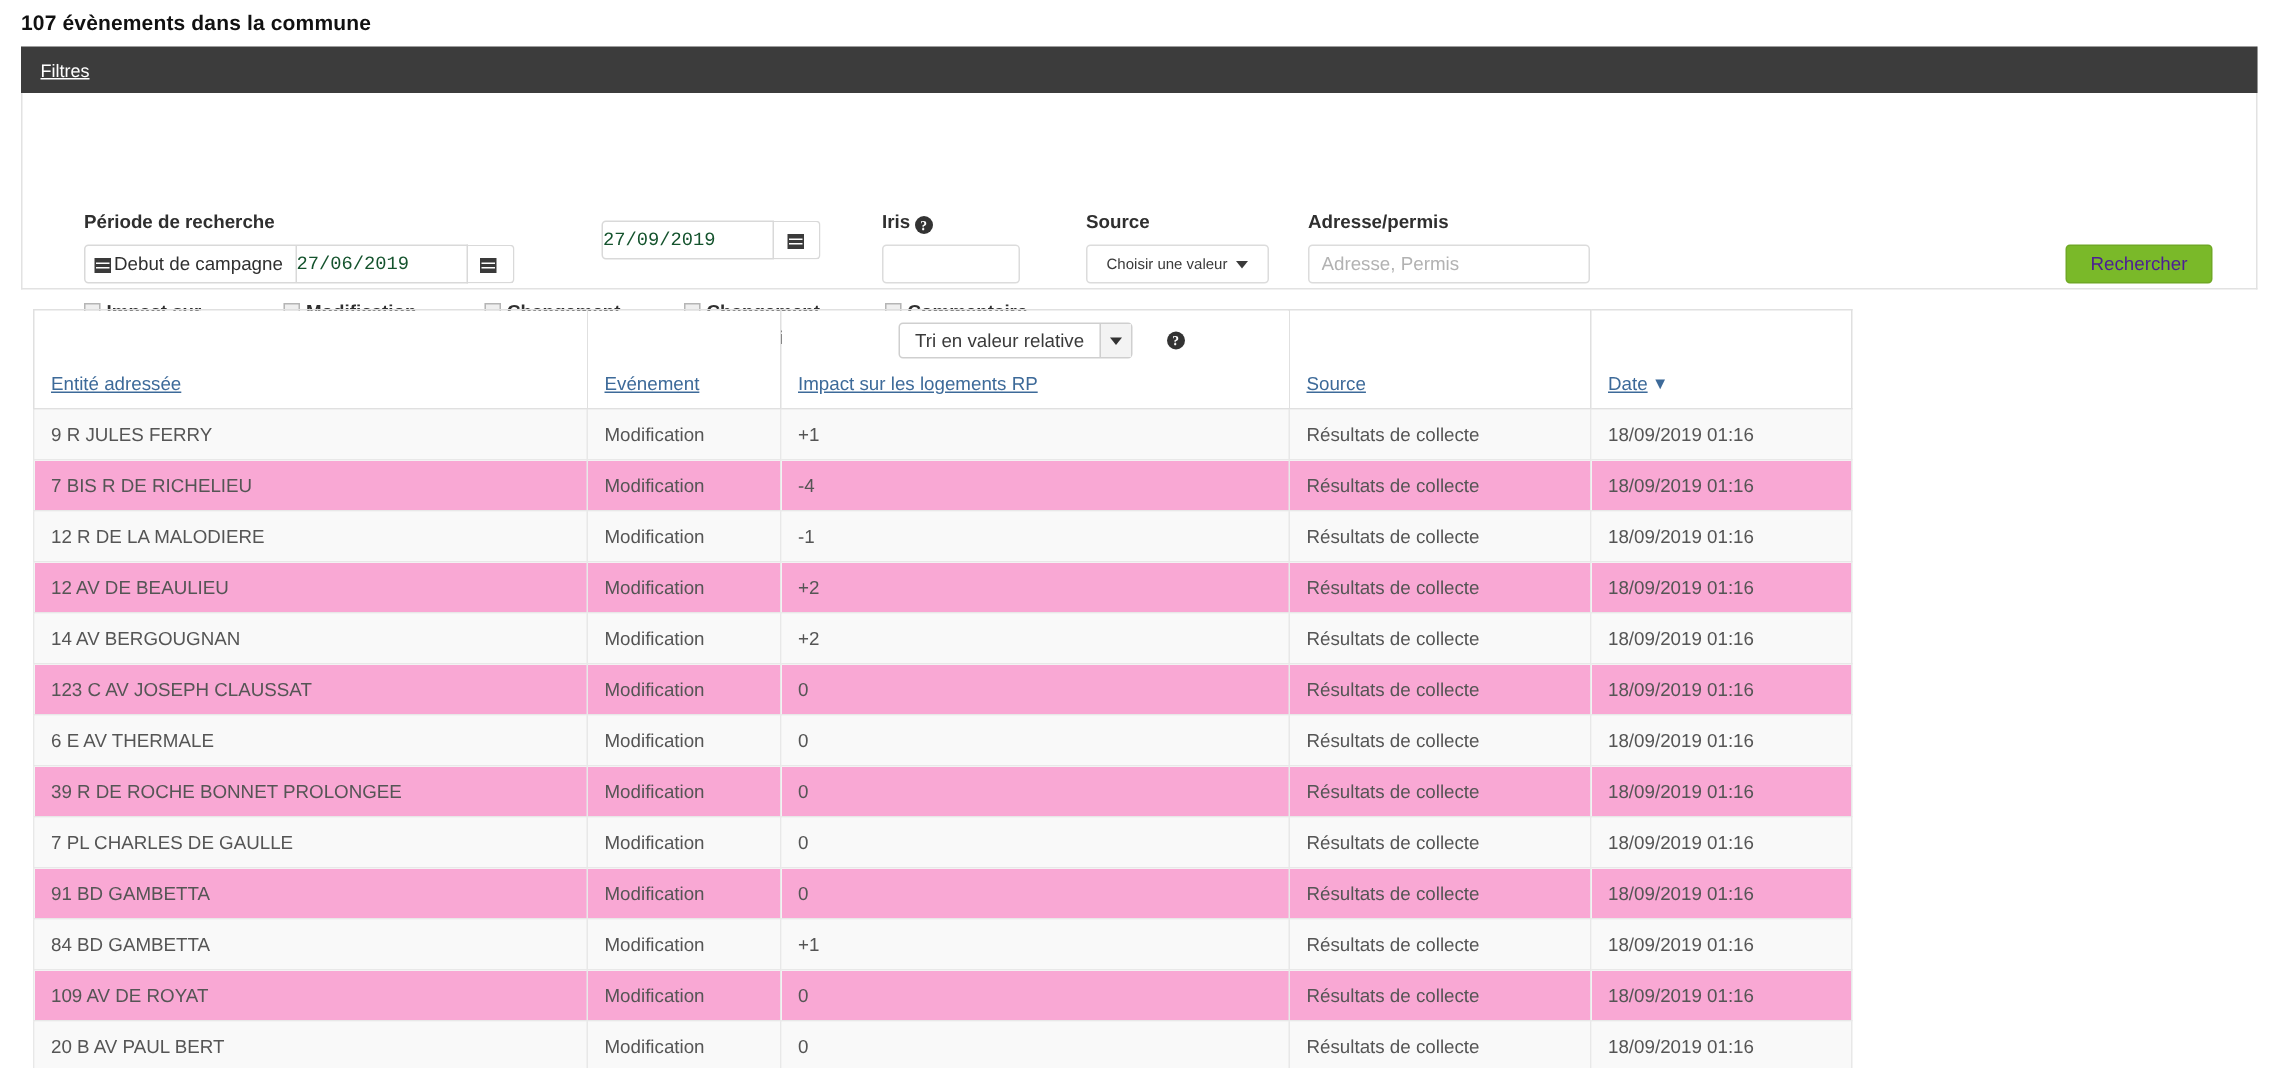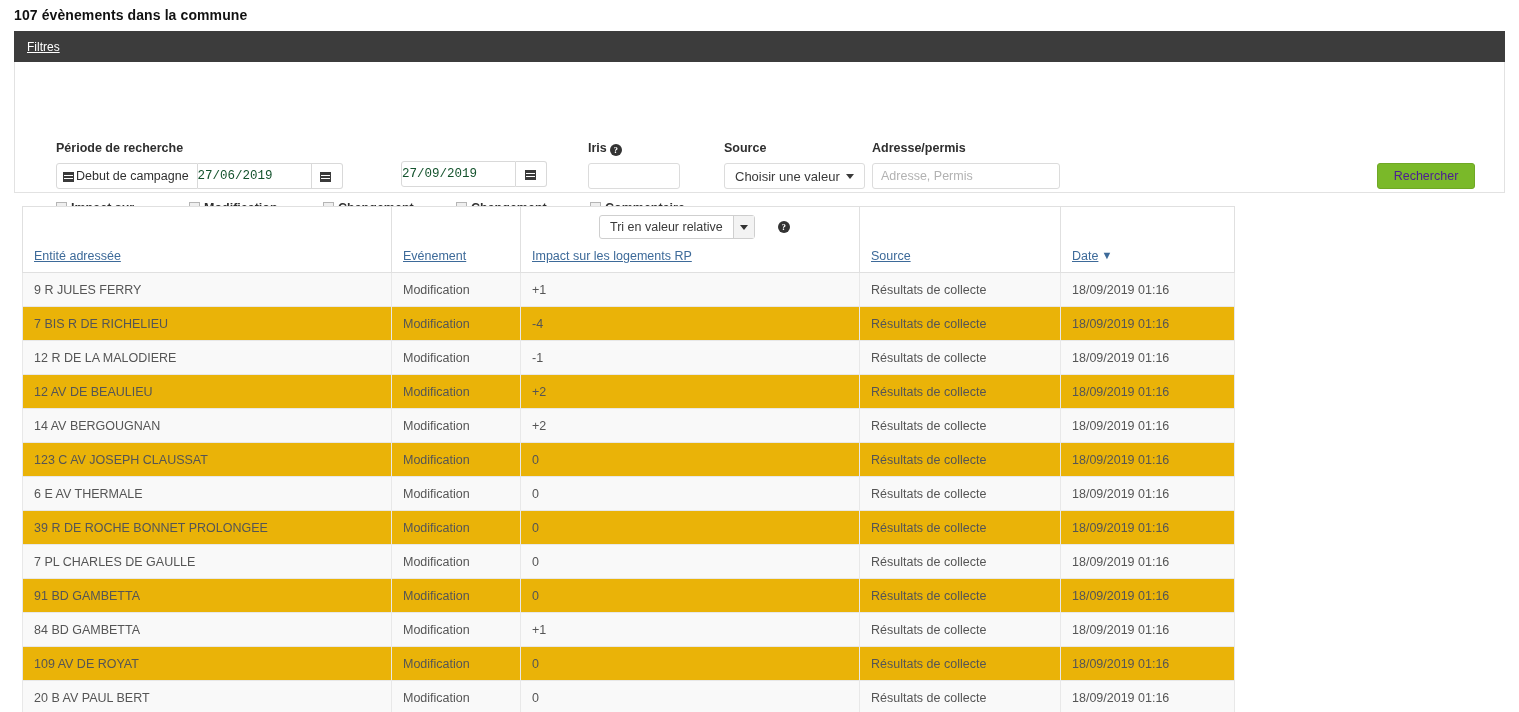--- a/index.html
+++ b/index.html
@@ -155,21 +155,21 @@
     width: 30px;
     display: flex;
     align-items: center;
     justify-content: center;
     border-radius: 0 3px 3px 0;
     cursor: pointer;
   }
   .date-group-2 {
     position: absolute;
     left: 386px;
-    top: 99px;
+    top: 85px;
     display: flex;
     height: 26px;
   }
   .date-group-2 .date-input {
     border-left: 1px solid #d9d9d9;
     border-radius: 3px 0 0 3px;
   }
 
   
   .checkbox-row {
@@ -225,21 +225,21 @@
     min-width: 122px;
     border: 1px solid #dcdcdc;
     border-radius: 3px;
     background: #ffffff;
     box-sizing: border-box;
     display: flex;
     align-items: center;
     justify-content: center;
     gap: 6px;
     padding: 0 10px;
-    font-size: 13px;
+    font-size: 10px;
     color: #3a3a3a;
     cursor: pointer;
     white-space: nowrap;
   }
   .caret-down {
     width: 0; height: 0;
     border-left: 4px solid transparent;
     border-right: 4px solid transparent;
     border-top: 5px solid #3a3a3a;
     display: inline-block;
@@ -308,21 +308,21 @@
   table.results td {
     border: 1px solid #e8e8e8;
     height: 33px;
     padding: 0 0 0 11px;
     color: #555555;
     vertical-align: middle;
     white-space: nowrap;
     overflow: hidden;
   }
   tr.row-odd td { background: #f9f9f9; }
-  tr.row-even td { background: #eab308; }
+  tr.row-even td { background: #f9a8d4; }
 
   .col-link {
     color: #3d6a99;
     text-decoration: underline;
     font-size: 12.5px;
     cursor: pointer;
     font-weight: normal;
   }
   .sort-arrow {
     display: inline-block;

